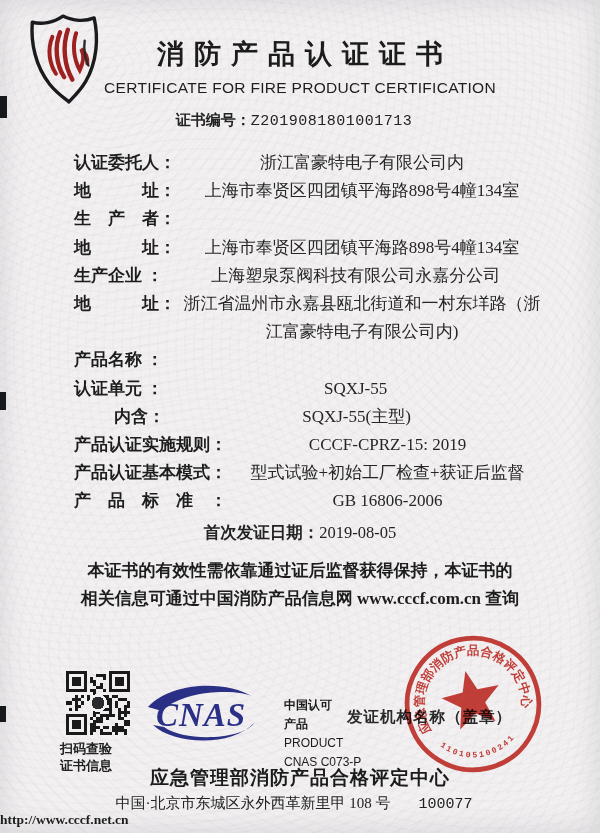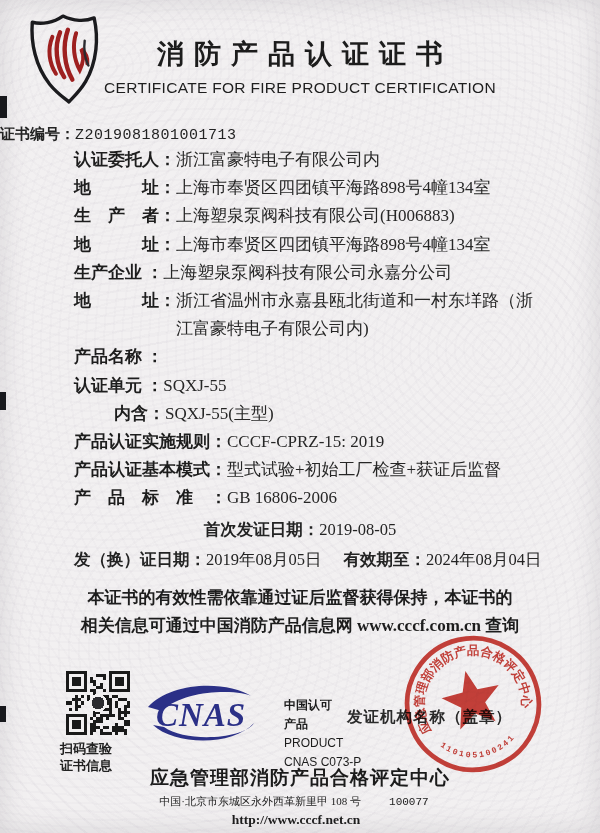--- a/index.html
+++ b/index.html
@@ -19,25 +19,25 @@
   .title{
     margin:0;padding-top:36px;text-align:center;
     font-family:"Liberation Sans","DejaVu Sans",sans-serif;
     font-size:27px;font-weight:bold;letter-spacing:10px;text-indent:10px;color:#1c1c1c;
   }
   .subtitle{
     margin-top:7px;text-align:center;
     font-family:"Liberation Sans","DejaVu Sans",sans-serif;
     font-size:15.5px;letter-spacing:0.3px;color:#1e1e1e;
   }
-  .certno{margin-top:28px;text-align:left;padding-right:12px;font-size:15px;}
+  .certno{margin-top:14px;text-align:center;padding-right:12px;font-size:15px;}
   .certno .lab{font-weight:bold;}
   .certno .val{font-family:"Liberation Mono","DejaVu Sans Mono",monospace;letter-spacing:0.5px;}
   
-  .fields{margin:2px 52px 0 74px;}
+  .fields{margin:19px 52px 0 74px;text-align:center;}
   .field-row{display:flex;font-size:17px;line-height:28.2px;}
   .field-row.indent{padding-left:40px;}
   .flabel{font-weight:bold;white-space:pre;flex:none;color:#1d1d1d;}
   .fvalue{flex:1;color:#262626;}
   .statement{
     margin:3px 52px 0 74px;font-size:17px;line-height:29px;font-weight:bold;color:#1d1d1d;
   }
   
   .first-issue{margin-top:6px;text-align:center;font-size:16.5px;}
   .first-issue .lab,.issue-line .lab{font-weight:bold;}
@@ -48,23 +48,23 @@
   
   .qr-block{position:absolute;left:60px;top:671px;width:76px;text-align:left;}
   .qr-block svg{width:64px;height:64px;display:block;margin:0 auto;}
   .qr-caption{margin-top:5px;font-size:13px;line-height:17px;font-weight:bold;color:#222;}
   .cnas-logo{position:absolute;left:140px;top:681px;width:122px;height:66px;}
   .cnas-text{position:absolute;left:284px;top:696px;font-family:"Liberation Sans","DejaVu Sans",sans-serif;font-size:12px;line-height:19px;color:#1c1c1c;}
   .cnas-text .cn{font-weight:bold;}
   .issuer-label{position:absolute;left:347px;top:707px;font-size:15.5px;font-weight:bold;color:#2a2a2a;z-index:1;letter-spacing:1px;}
   .stamp{position:absolute;left:401px;top:632px;width:144px;height:144px;transform:rotate(-13deg);z-index:2;mix-blend-mode:multiply;opacity:0.92;}
   .org-name{position:absolute;left:0;right:0;top:765px;text-align:center;font-size:19px;font-weight:bold;letter-spacing:1px;color:#1b1b1b;}
-  .org-address{position:absolute;left:0;right:12px;top:794px;text-align:center;font-size:11px;color:#222;}
+  .org-address{position:absolute;left:0;right:12px;top:794px;text-align:center;font-size:15px;color:#222;}
   .org-address .post{display:inline-block;margin-left:28px;font-family:"Liberation Mono","DejaVu Sans Mono",monospace;}
-  .org-url{position:absolute;left:0;right:8px;top:812px;text-align:center;font-size:13.5px;font-weight:bold;color:#1d1d1d;}
+  .org-url{position:absolute;left:0;right:8px;top:812px;font-size:13.5px;font-weight:bold;color:#1d1d1d;}
   
   .edge-mark{position:absolute;background:#17181c;}
 </style>
 </head>
 <body>
 
 <div class="page">
 
   <svg class="logo" viewBox="0 0 84 96">
     <path d="M42 4 C52 10 64 11 73 8 C76 28 73 52 60 71 C53 81 46 86 42 90 C38 86 31 81 24 71 C11 52 8 28 11 8 C20 11 32 10 42 4 Z" fill="none" stroke="#1b1b1e" stroke-width="3.4" stroke-linejoin="round"></path>
@@ -89,21 +89,20 @@
         <span class="fvalue">浙江富豪特电子有限公司内</span>
       </div>
 
       <div class="field-row">
         <span class="flabel">地　　　址：</span>
         <span class="fvalue">上海市奉贤区四团镇平海路898号4幢134室</span>
       </div>
 
       <div class="field-row">
         <span class="flabel">生　产　者：</span>
-        <span class="fvalue">上海塑泉泵阀科技有限公司(H006883)</span>
       </div>
 
       <div class="field-row">
         <span class="flabel">地　　　址：</span>
         <span class="fvalue">上海市奉贤区四团镇平海路898号4幢134室</span>
       </div>
 
       <div class="field-row">
         <span class="flabel">生产企业 ：</span>
         <span class="fvalue">上海塑泉泵阀科技有限公司永嘉分公司</span>
@@ -142,23 +141,20 @@
         <span class="flabel">产　品　标　准　：</span>
         <span class="fvalue">GB 16806-2006</span>
       </div>
     </section>
 
 
   <div class="first-issue">
     <span class="lab">首次发证日期：</span><span>2019-08-05</span>
   </div>
 
-  <div class="issue-line">
-    <span class="lab">发（换）证日期：</span><span>2019年08月05日</span><span class="gap"></span><span class="lab">有效期至：</span><span>2024年08月04日</span>
-  </div>
 
   <div class="notice">
     <div>本证书的有效性需依靠通过证后监督获得保持，本证书的</div>
     <div>相关信息可通过中国消防产品信息网 www.cccf.com.cn 查询</div>
   </div>
 
   <div class="qr-block">
     <svg id="qr-svg" viewBox="0 0 21 21" shape-rendering="crispEdges">
         <rect x="10" y="1" width="1" height="1" fill="#1a1a1a"></rect>
         <rect x="11" y="1" width="1" height="1" fill="#1a1a1a"></rect>

